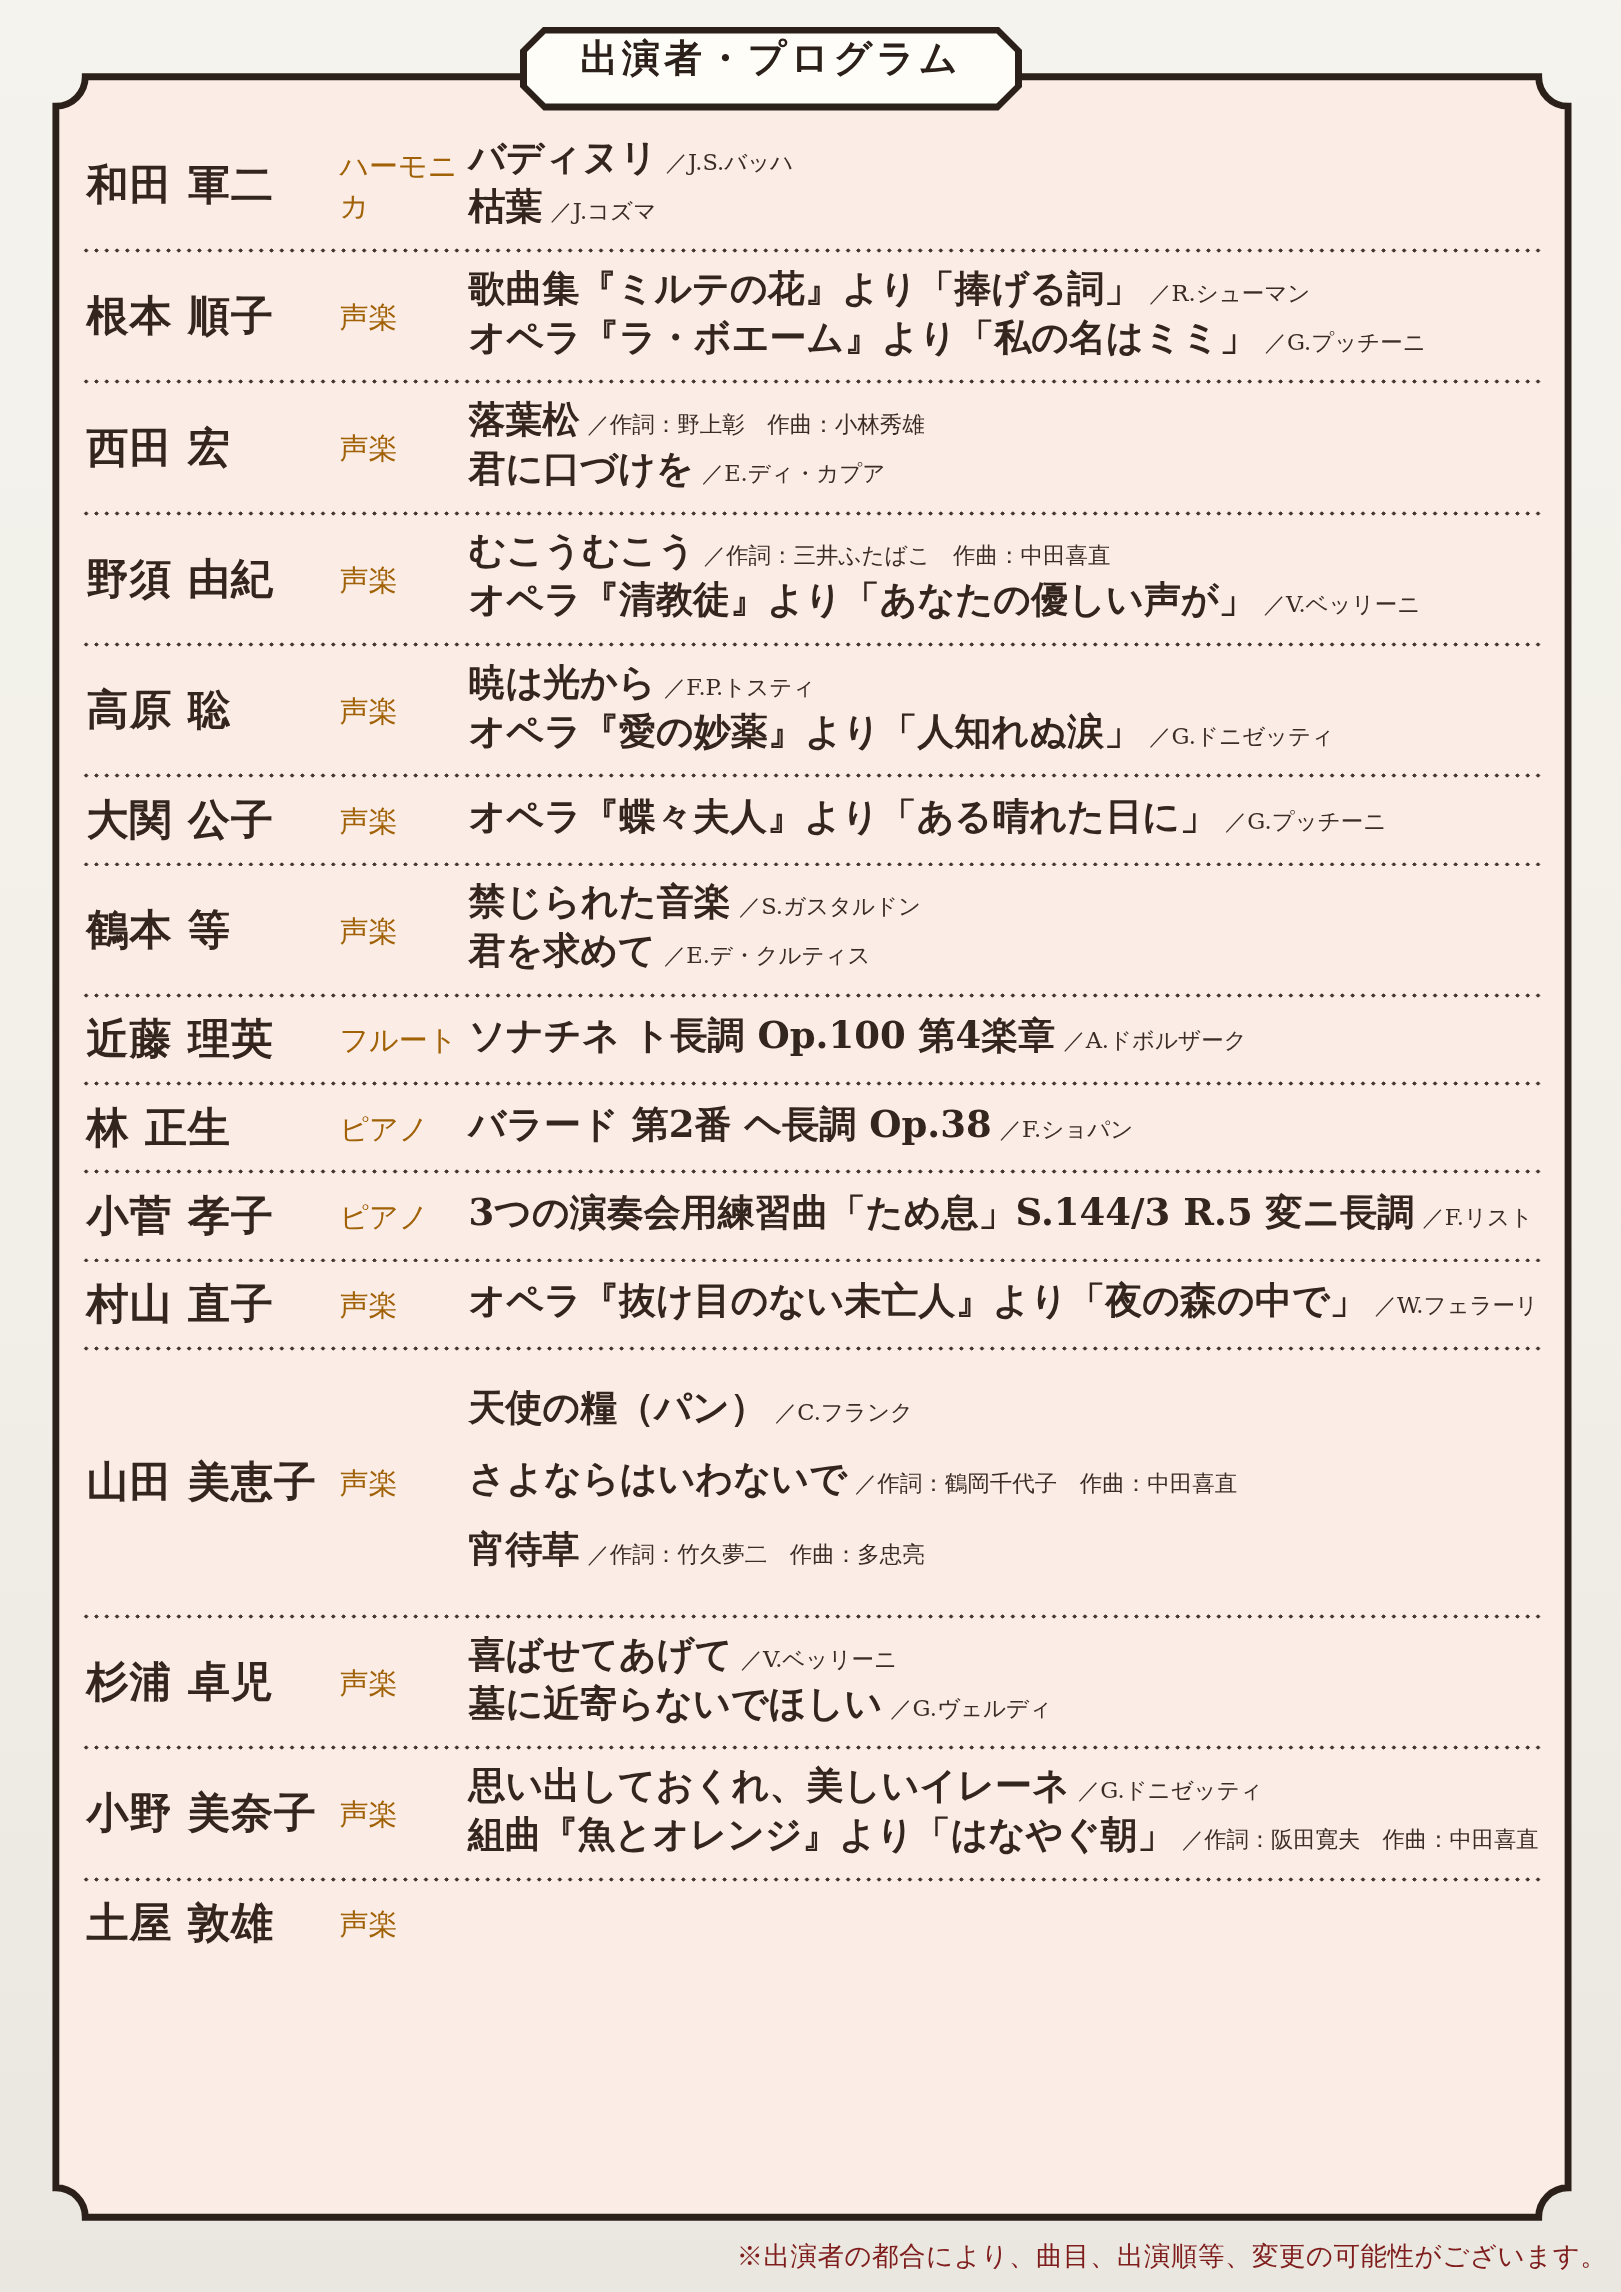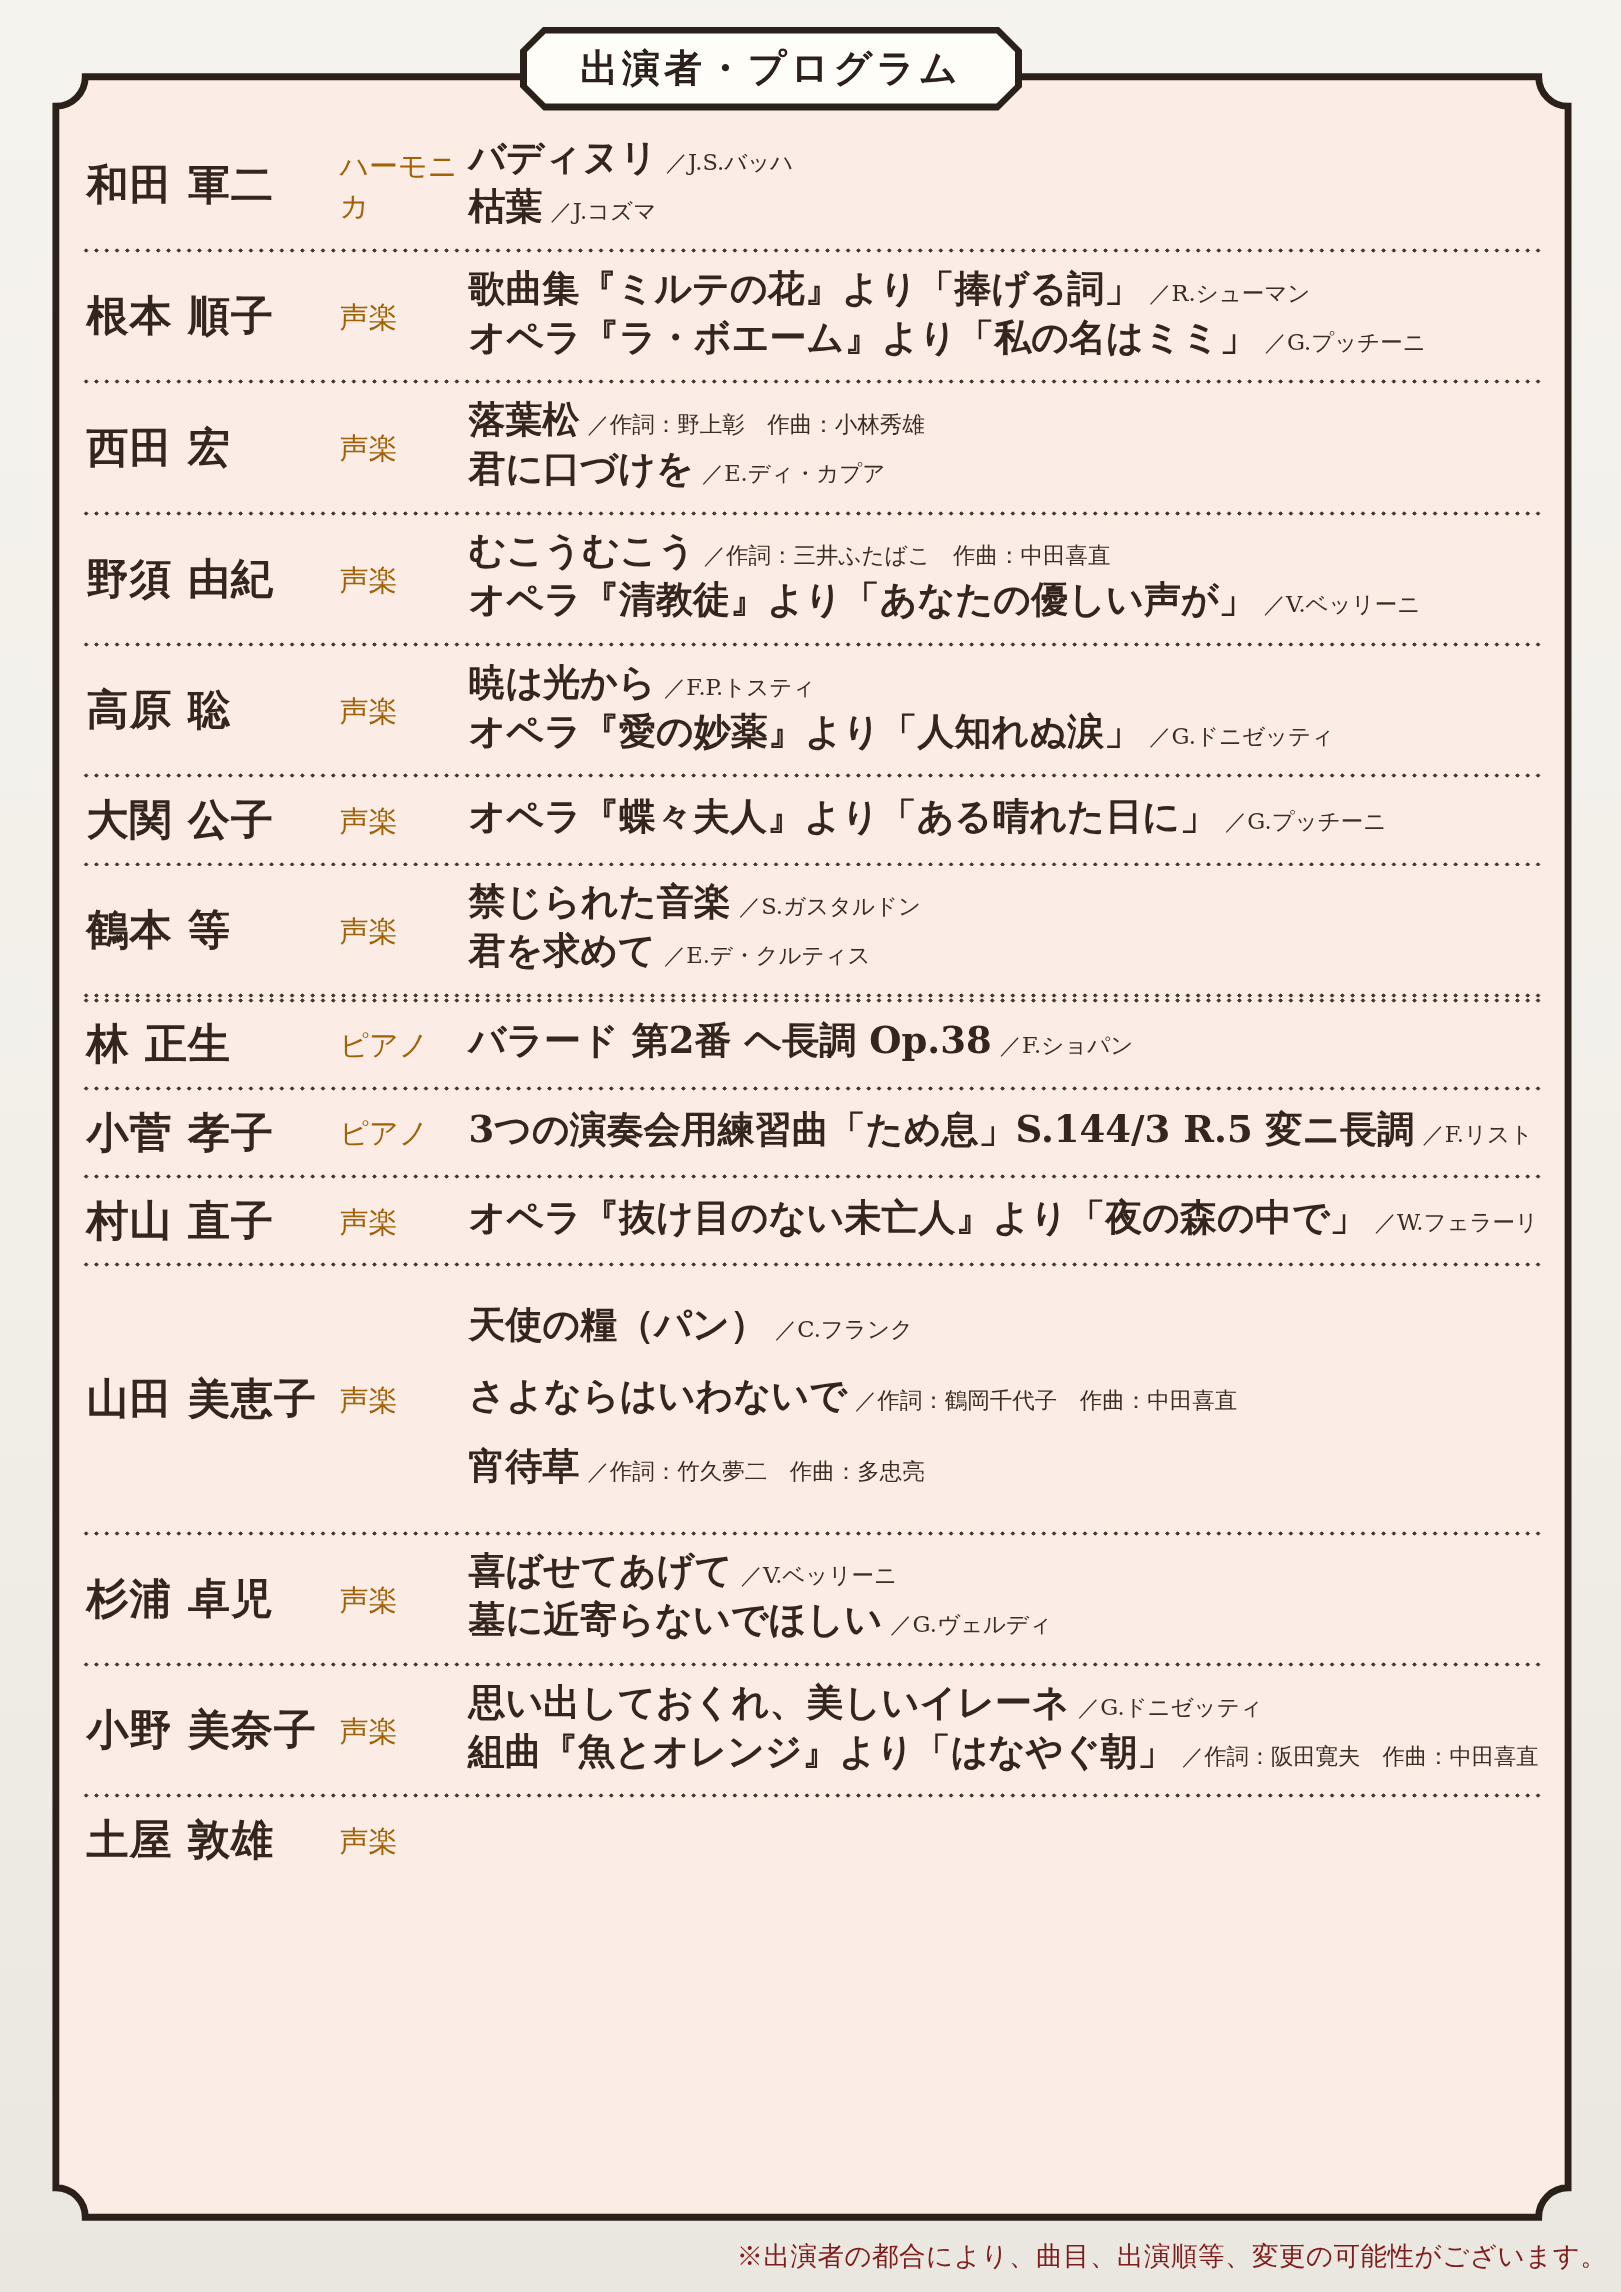--- a/index.html
+++ b/index.html
@@ -13,21 +13,21 @@
   
   .title-box{
     position:absolute;left:520px;top:26.5px;width:502px;height:84px;
     background:#2c211a;
     clip-path:polygon(23.5px 0,calc(100% - 23.5px) 0,100% 23.5px,100% calc(100% - 23.5px),calc(100% - 23.5px) 100%,23.5px 100%,0 calc(100% - 23.5px),0 23.5px);
     z-index:3;
   }
   .title-box-inner{
     position:absolute;inset:6.9px;background:#fffdf8;
     clip-path:polygon(18.6px 0,calc(100% - 18.6px) 0,100% 18.6px,100% calc(100% - 18.6px),calc(100% - 18.6px) 100%,18.6px 100%,0 calc(100% - 18.6px),0 18.6px);
-    display:flex;align-items:center;justify-content:center;
+    display:flex;align-items:flex-start;justify-content:center;
   }
   .title-text{font-size:38px;font-weight:bold;letter-spacing:3.9px;color:#2c211a;}
   
   .rows{
     position:absolute;left:56px;top:79px;width:1512px;height:2135px;
     box-sizing:border-box;padding:25.5px 11.8px 5.9px 15.7px;
     display:flex;flex-direction:column;overflow:hidden;z-index:2;
   }
   .row{display:flex;align-items:center;padding:13.7px 11.8px 13.7px 14.7px;flex:0 0 auto;}
   .row.first{padding-top:31px;}
@@ -119,20 +119,27 @@
     <div class="divider"></div>
     <div class="row" data-lines="2">
     <span class="p-name">鶴本 等</span>
     <span class="p-cat">声楽</span>
     <div class="songs">
         <div class="song-row"><span class="song-inner"><span class="song-title">禁じられた音楽</span><span class="song-credit">／S.ガスタルドン</span></span></div>
         <div class="song-row"><span class="song-inner"><span class="song-title">君を求めて</span><span class="song-credit">／E.デ・クルティス</span></span></div>
       </div>
   </div>
     <div class="divider"></div>
+    <div class="row" data-lines="1">
+    <span class="p-name">近藤 理英</span>
+    <span class="p-cat">フルート</span>
+    <div class="songs">
+        <div class="song-row"><span class="song-inner"><span class="song-title">ソナチネ ト長調 Op.100 第4楽章</span><span class="song-credit">／A.ドボルザーク</span></span></div>
+      </div>
+  </div>
     <div class="divider"></div>
     <div class="row" data-lines="1">
     <span class="p-name">林 正生</span>
     <span class="p-cat">ピアノ</span>
     <div class="songs">
         <div class="song-row"><span class="song-inner"><span class="song-title">バラード 第2番 ヘ長調 Op.38</span><span class="song-credit">／F.ショパン</span></span></div>
       </div>
   </div>
     <div class="divider"></div>
     <div class="row" data-lines="1">

